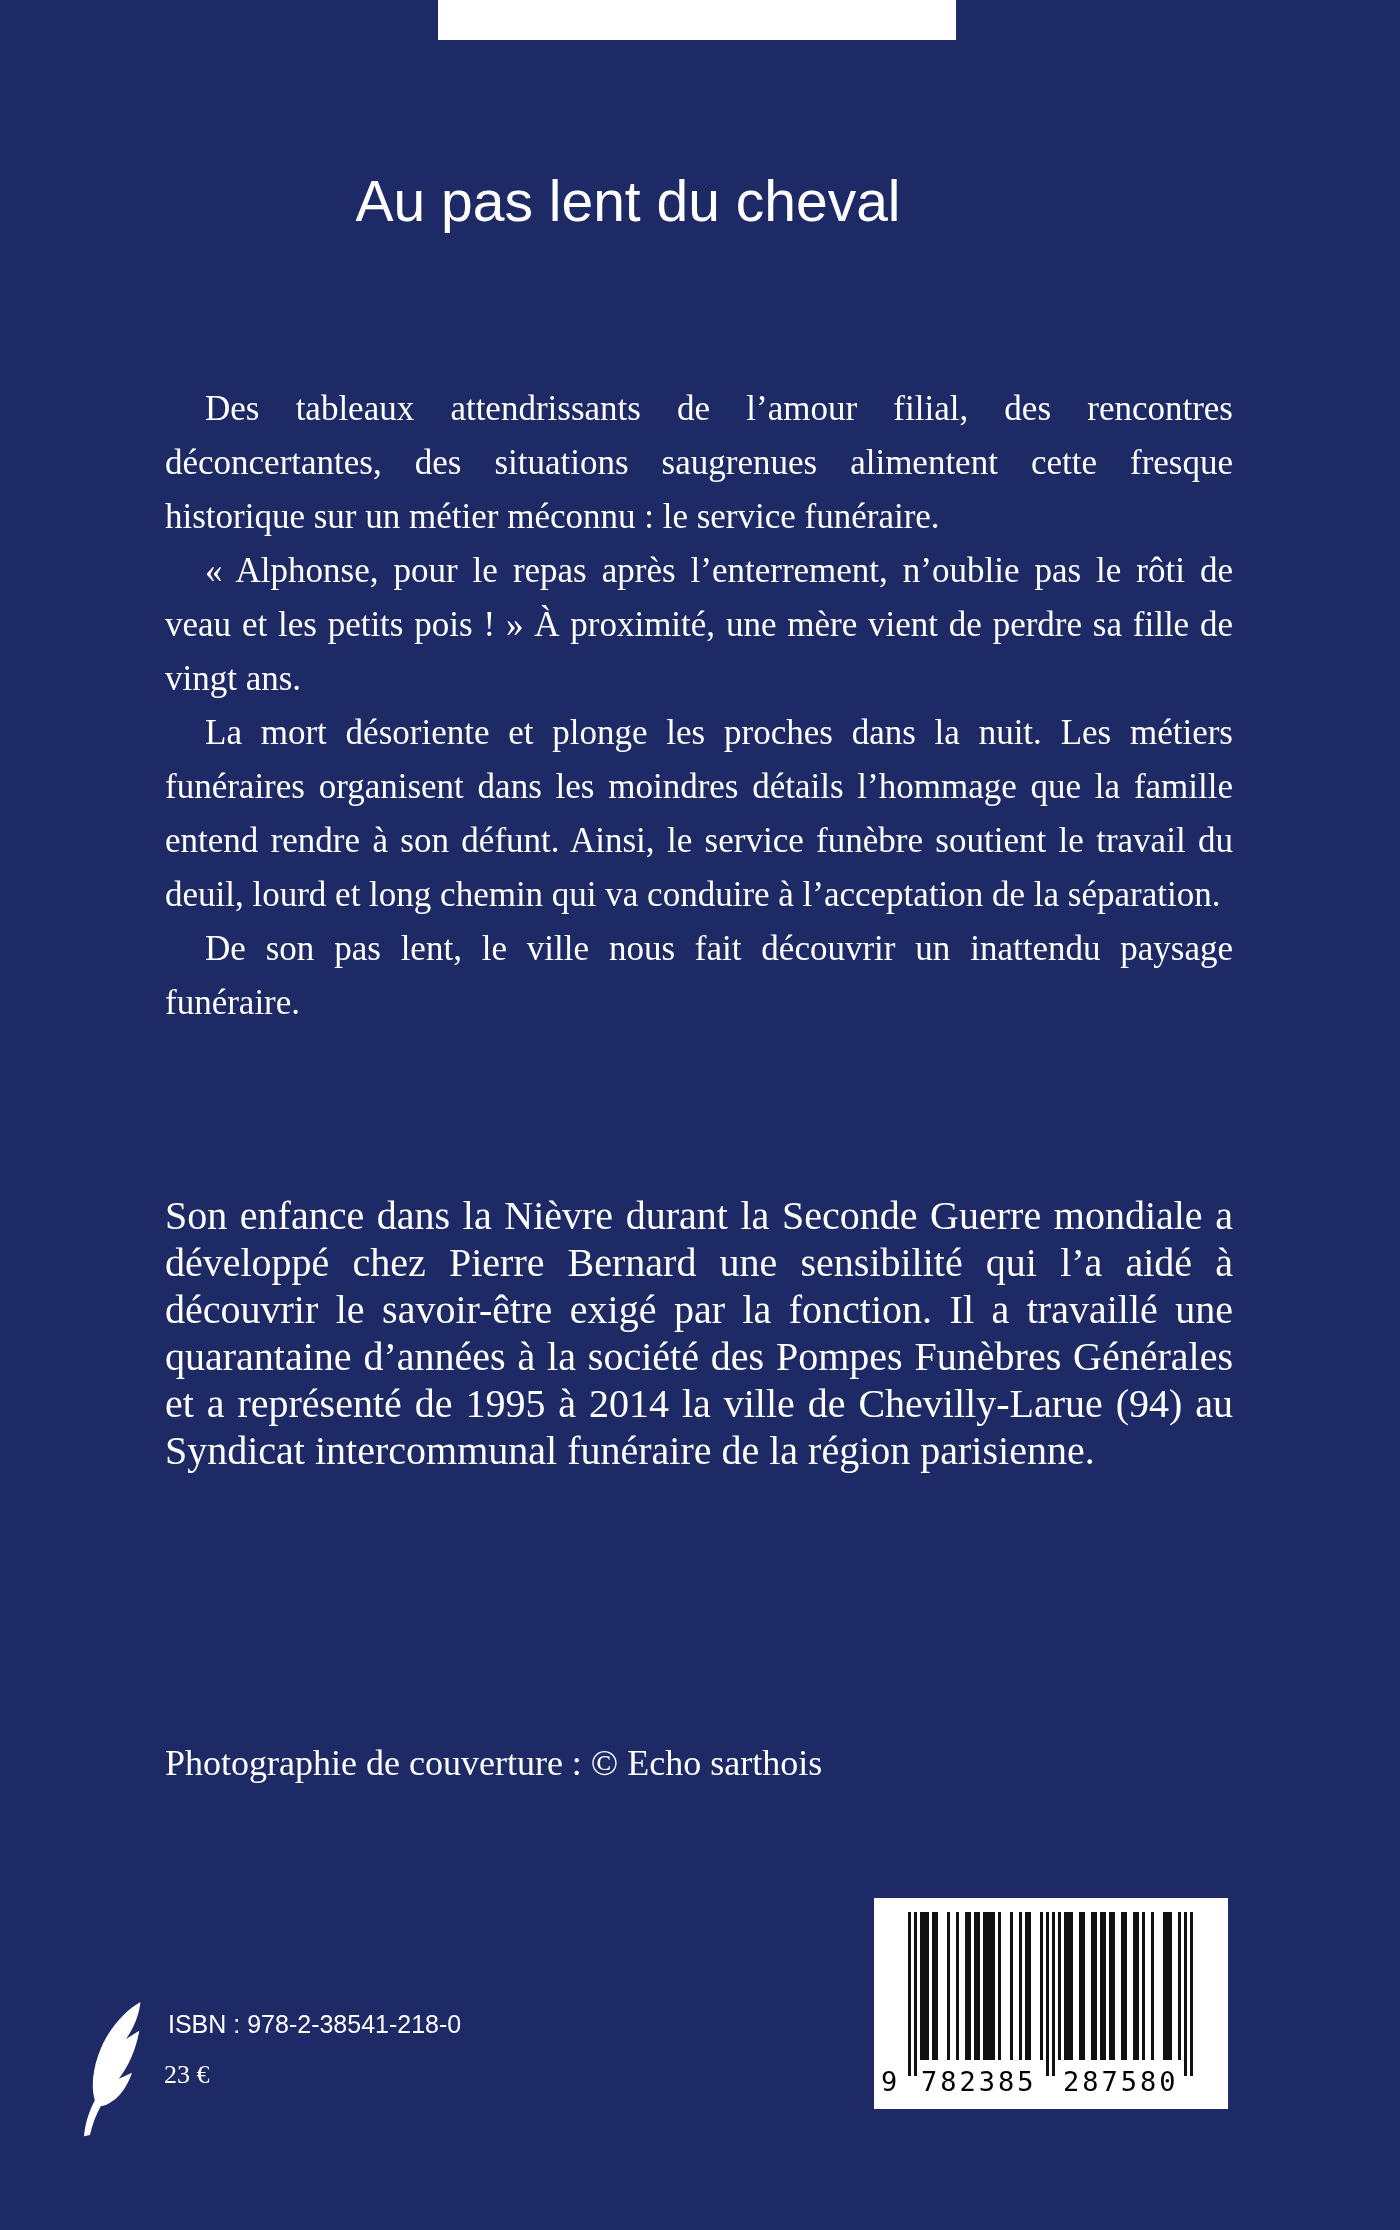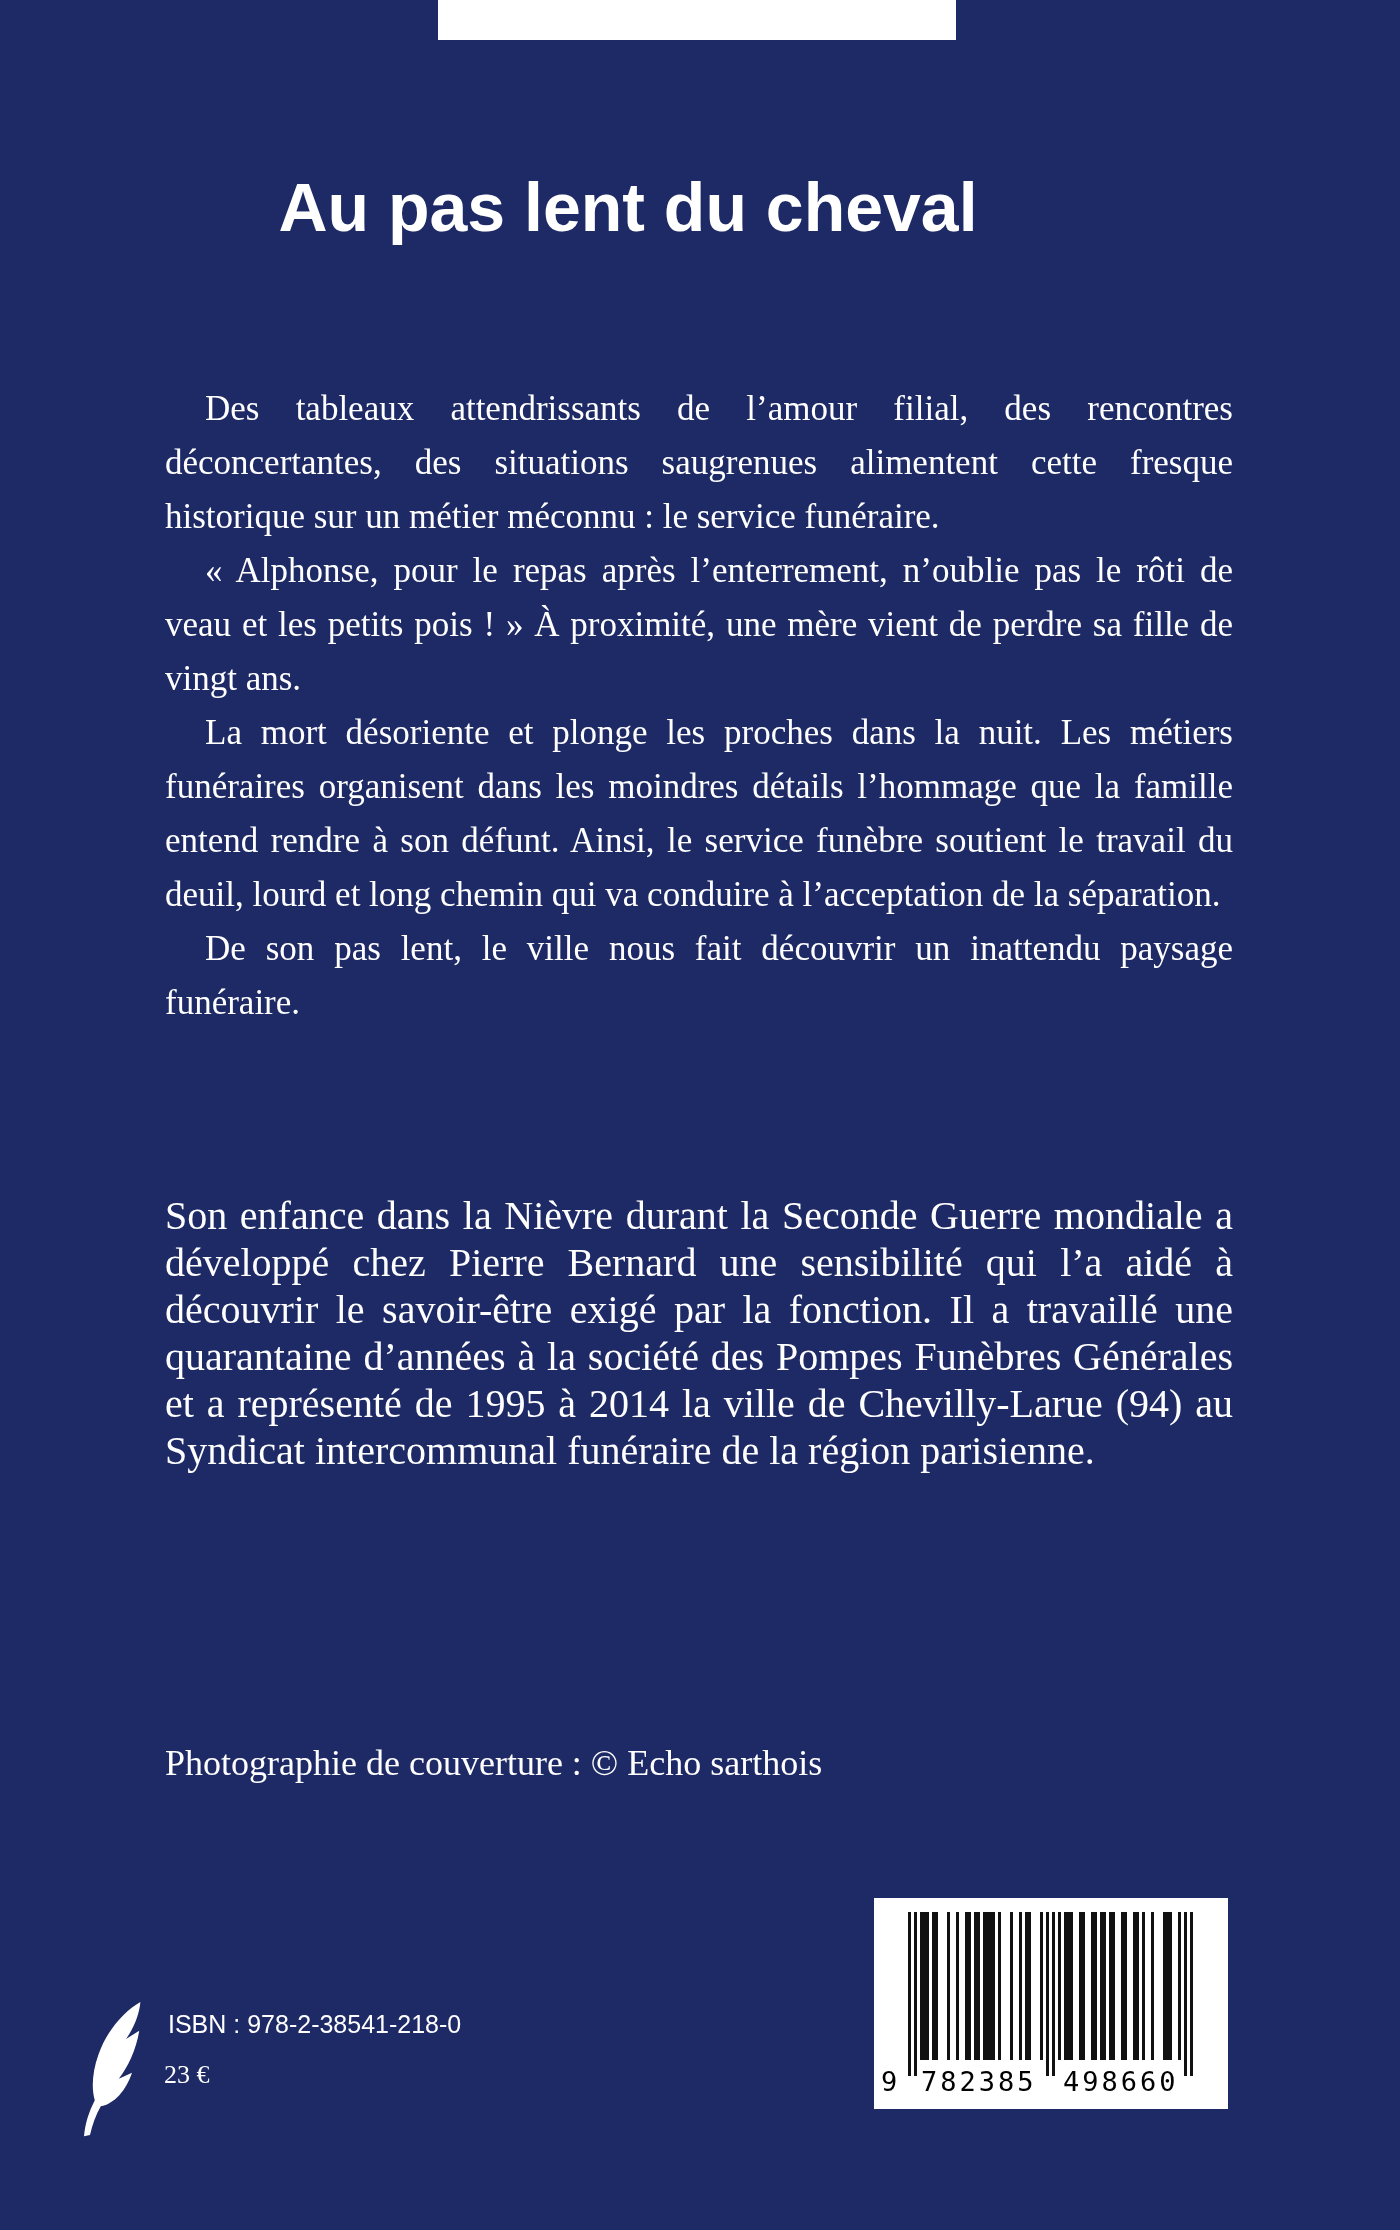--- a/index.html
+++ b/index.html
@@ -12,21 +12,21 @@
     color:#ffffff;
   }
   .top-tab{
     position:absolute;left:438px;top:0;width:518px;height:40px;
     background:#ffffff;
   }
   .title{
     position:absolute;top:170px;left:0;width:1256px;
     margin:0;text-align:center;
     font-family:"Liberation Sans", sans-serif;
-    font-weight:700;font-size:68px;line-height:1.1;
+    font-weight:400;font-size:57px;line-height:1.1;
     color:#ffffff;
   }
   .blurb{
     position:absolute;left:165px;top:382px;width:1068px;
     font-size:35px;line-height:54px;text-align:justify;
   }
   .blurb p{margin:0;text-indent:40px;}
   .bio{
     position:absolute;left:165px;top:1192px;width:1068px;
     font-size:40px;line-height:47px;text-align:justify;
@@ -197,16 +197,16 @@
         <div class="bc-mod"></div>
         <div class="bc-mod"></div>
         <div class="bc-mod on"></div>
         <div class="bc-mod"></div>
         <div class="bc-mod on guard"></div>
         <div class="bc-mod guard"></div>
         <div class="bc-mod on guard"></div>
       </div>
     <div class="bc-digit bc-d1">9</div>
     <div class="bc-digit bc-d2">782385</div>
-    <div class="bc-digit bc-d3">498660</div>
+    <div class="bc-digit bc-d3">287580</div>
   </div>
 
 </div>
 
 </body></html>

